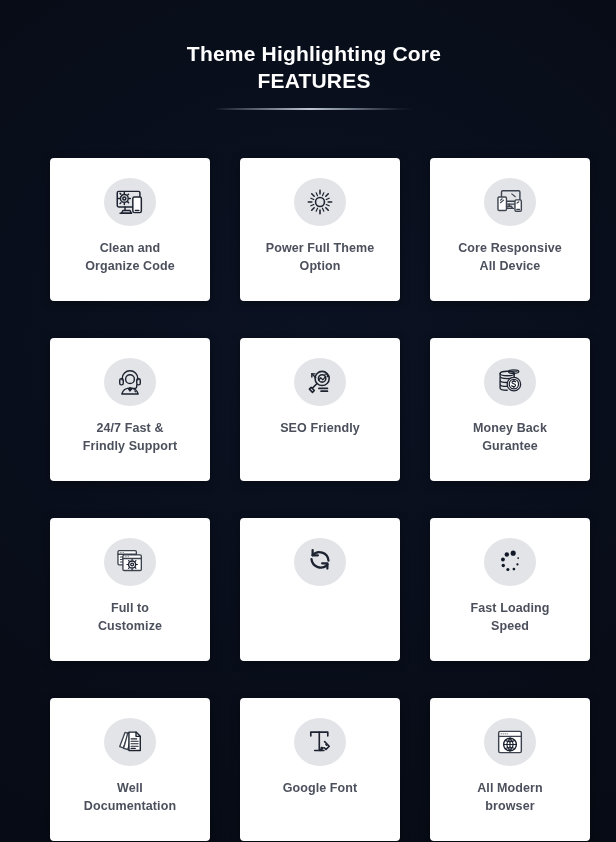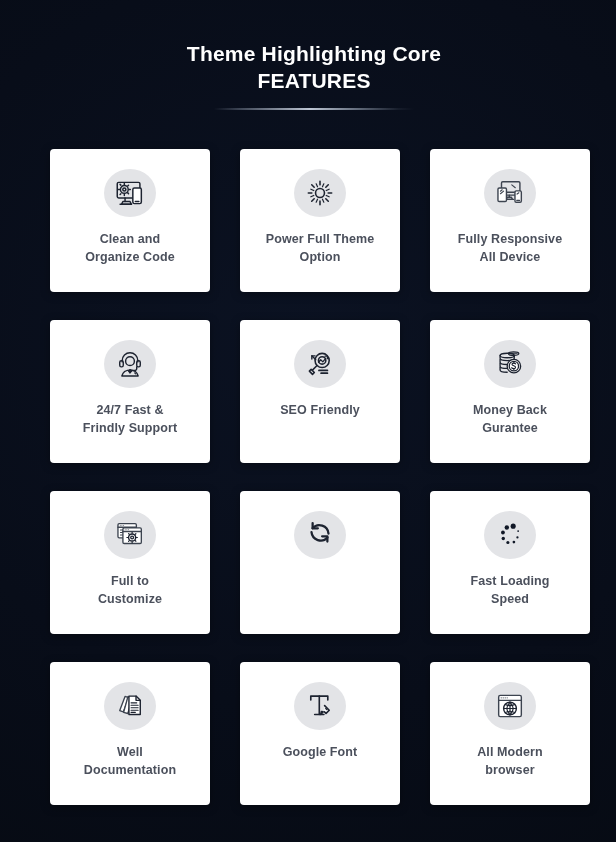--- a/index.html
+++ b/index.html
@@ -76,20 +76,21 @@
     width: 160px;
     height: 143px;
     background: #ffffff;
     border-radius: 4px;
     display: flex;
     flex-direction: column;
     align-items: center;
     justify-content: flex-start;
     padding-top: 20px;
     box-shadow: 0 2px 10px rgba(0,0,0,0.35);
+    margin-top: 9px;
   }
 
   .icon-circle {
     width: 52px;
     height: 48px;
     border-radius: 50%;
     background: #e3e4e7;
     display: flex;
     align-items: center;
     justify-content: center;
@@ -166,21 +167,21 @@
           <path d="M23 27v3M17 33h12"></path>
           <path d="M20 30h6l1.5 3h-9z"></path>
           <rect x="7" y="17" width="12" height="19" rx="1.8" fill="#ffffff"></rect>
           <path d="M10.5 21.5l2.5-2M10.5 25l4.5-3.6" stroke-width="1.6"></path>
           <rect x="31" y="21" width="9" height="16" rx="1.8" fill="#ffffff"></rect>
           <path d="M34 25.5l2.5-1.8" stroke-width="1.6"></path>
           <path d="M33.5 34.5h4" stroke-width="1.6"></path>
           <path d="M26.5 12.5l5 4" stroke-width="1.6"></path>
         </svg>
       </div>
-      <div class="card-label">Fully Responsive
+      <div class="card-label">Core Responsive
 All Device</div>
     </div>
 
     <div class="card">
       <div class="icon-circle">
         <svg viewBox="0 0 48 48" fill="none" stroke="#1d2330" stroke-width="2" stroke-linecap="round" stroke-linejoin="round">
           <path d="M13 21v-2a11 11 0 0 1 22 0v2"></path>
           <rect x="9.5" y="19.5" width="5" height="8.5" rx="2.2"></rect>
           <rect x="33.5" y="19.5" width="5" height="8.5" rx="2.2"></rect>
           <circle cx="24" cy="20" r="6.2"></circle>

